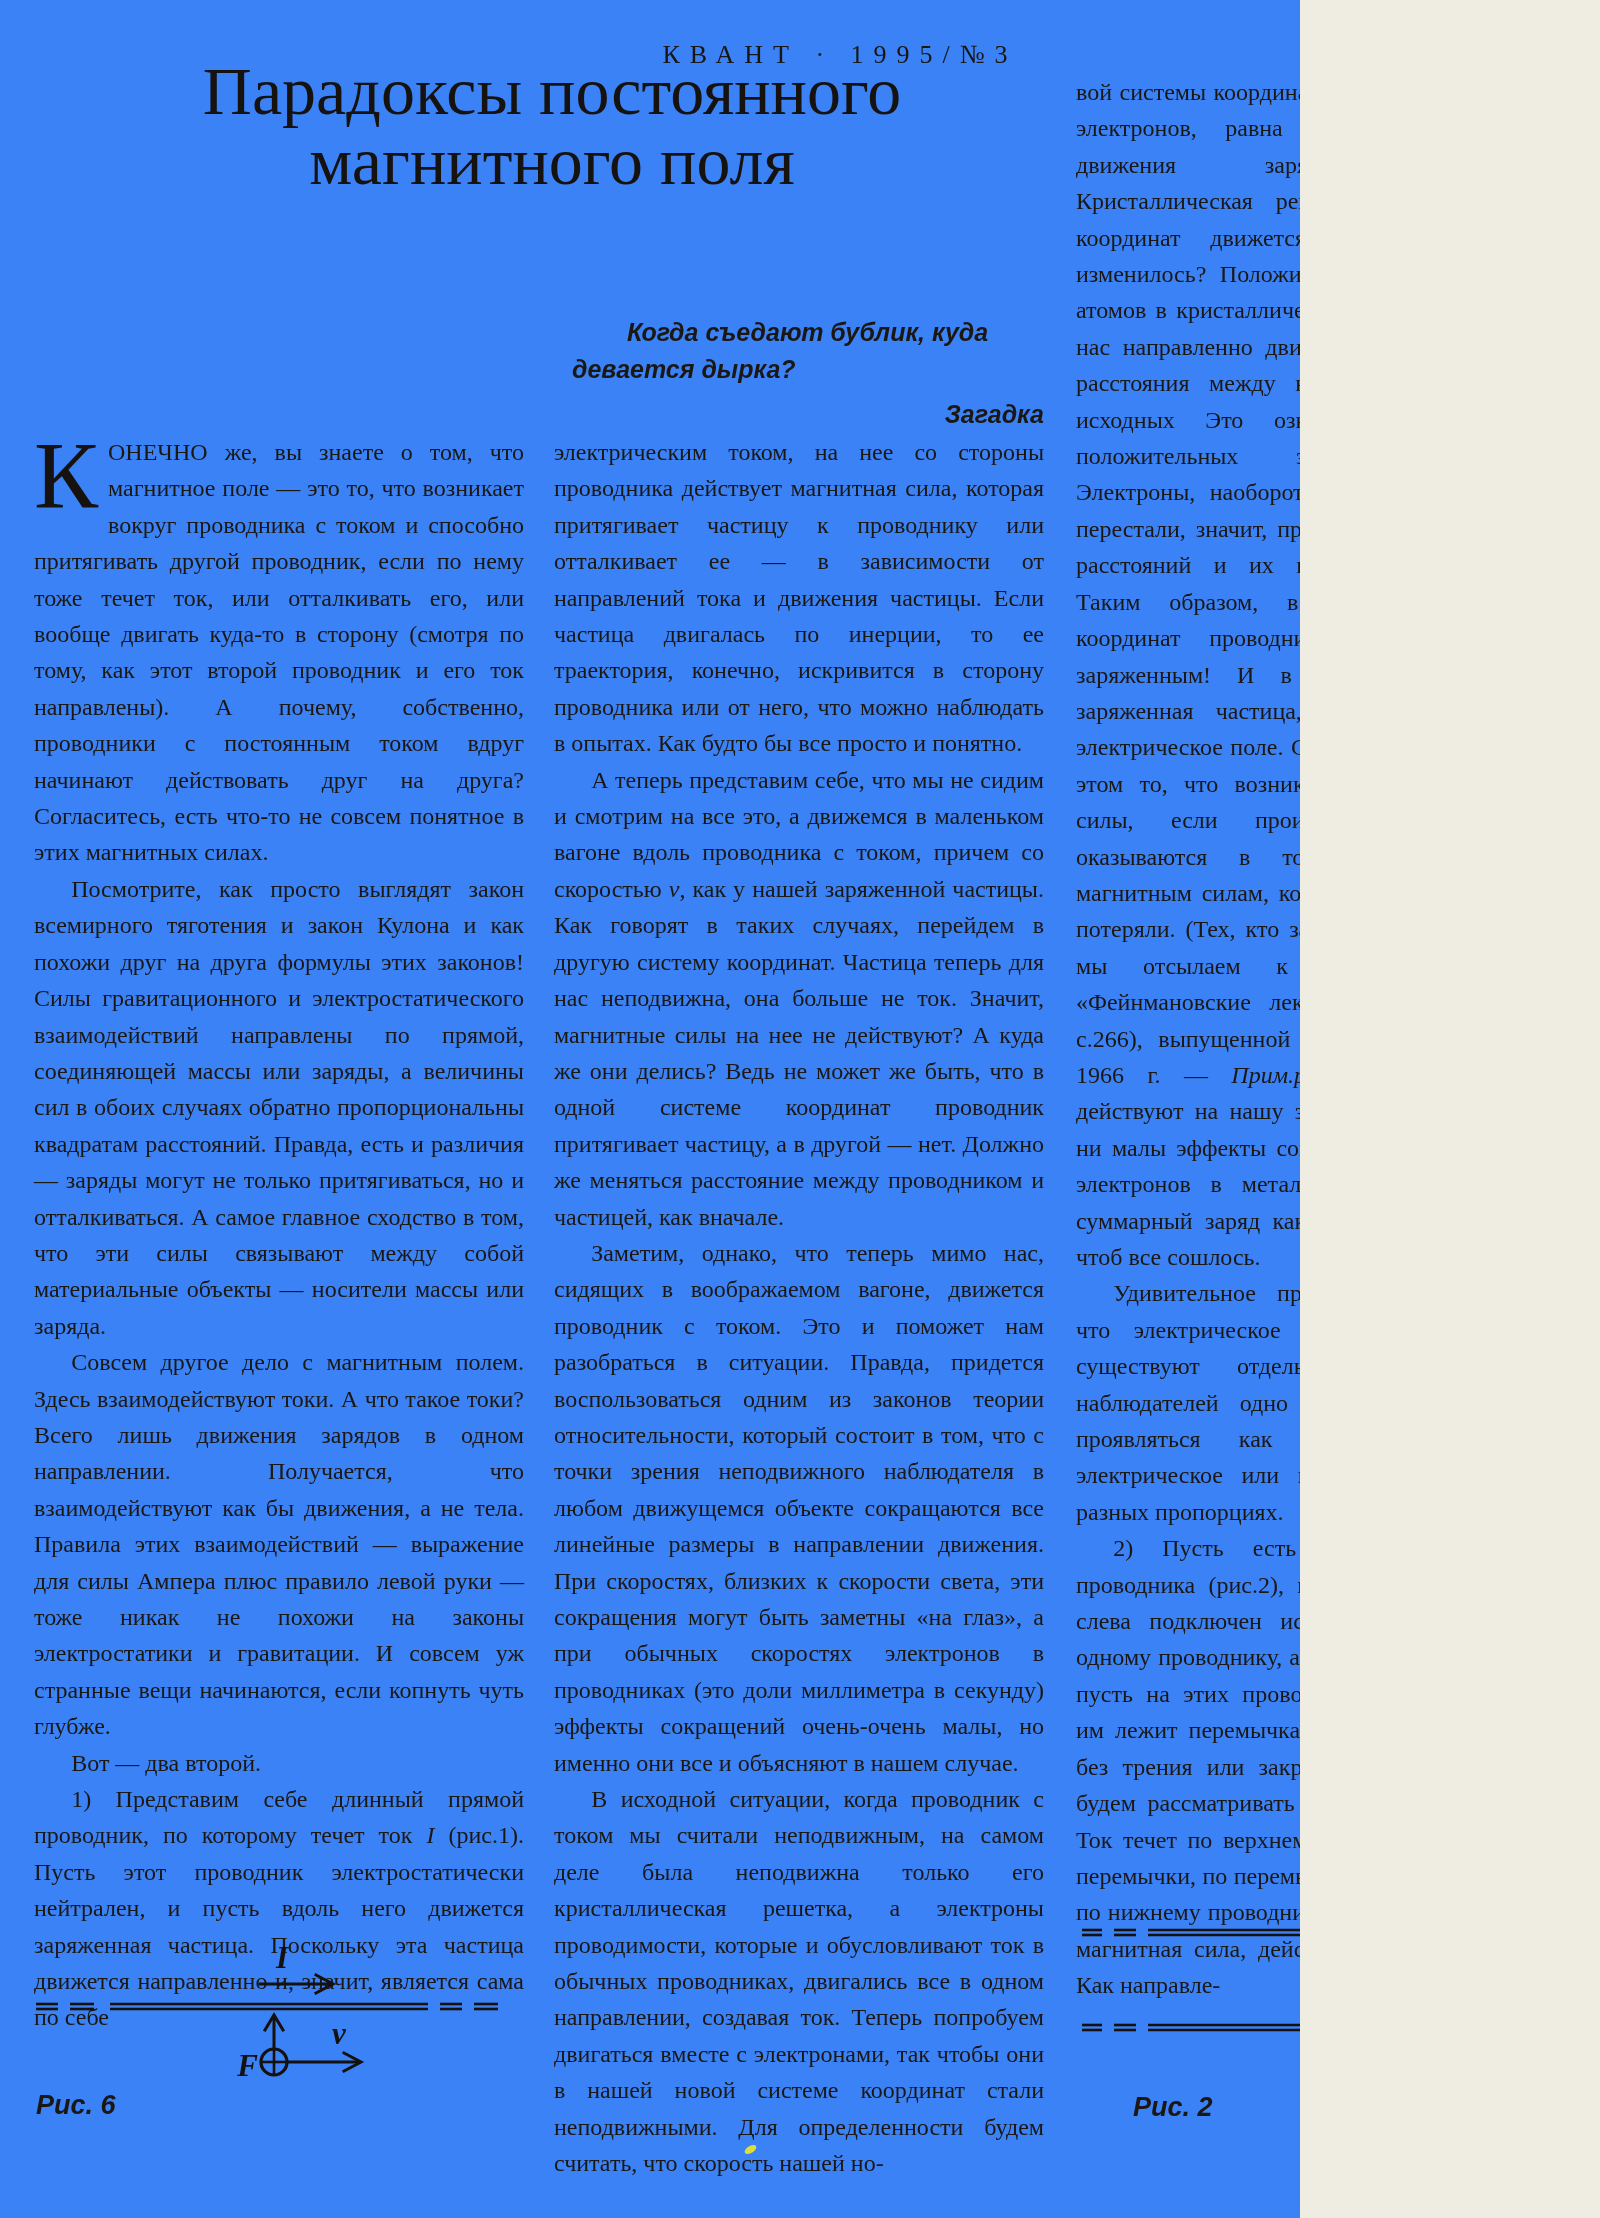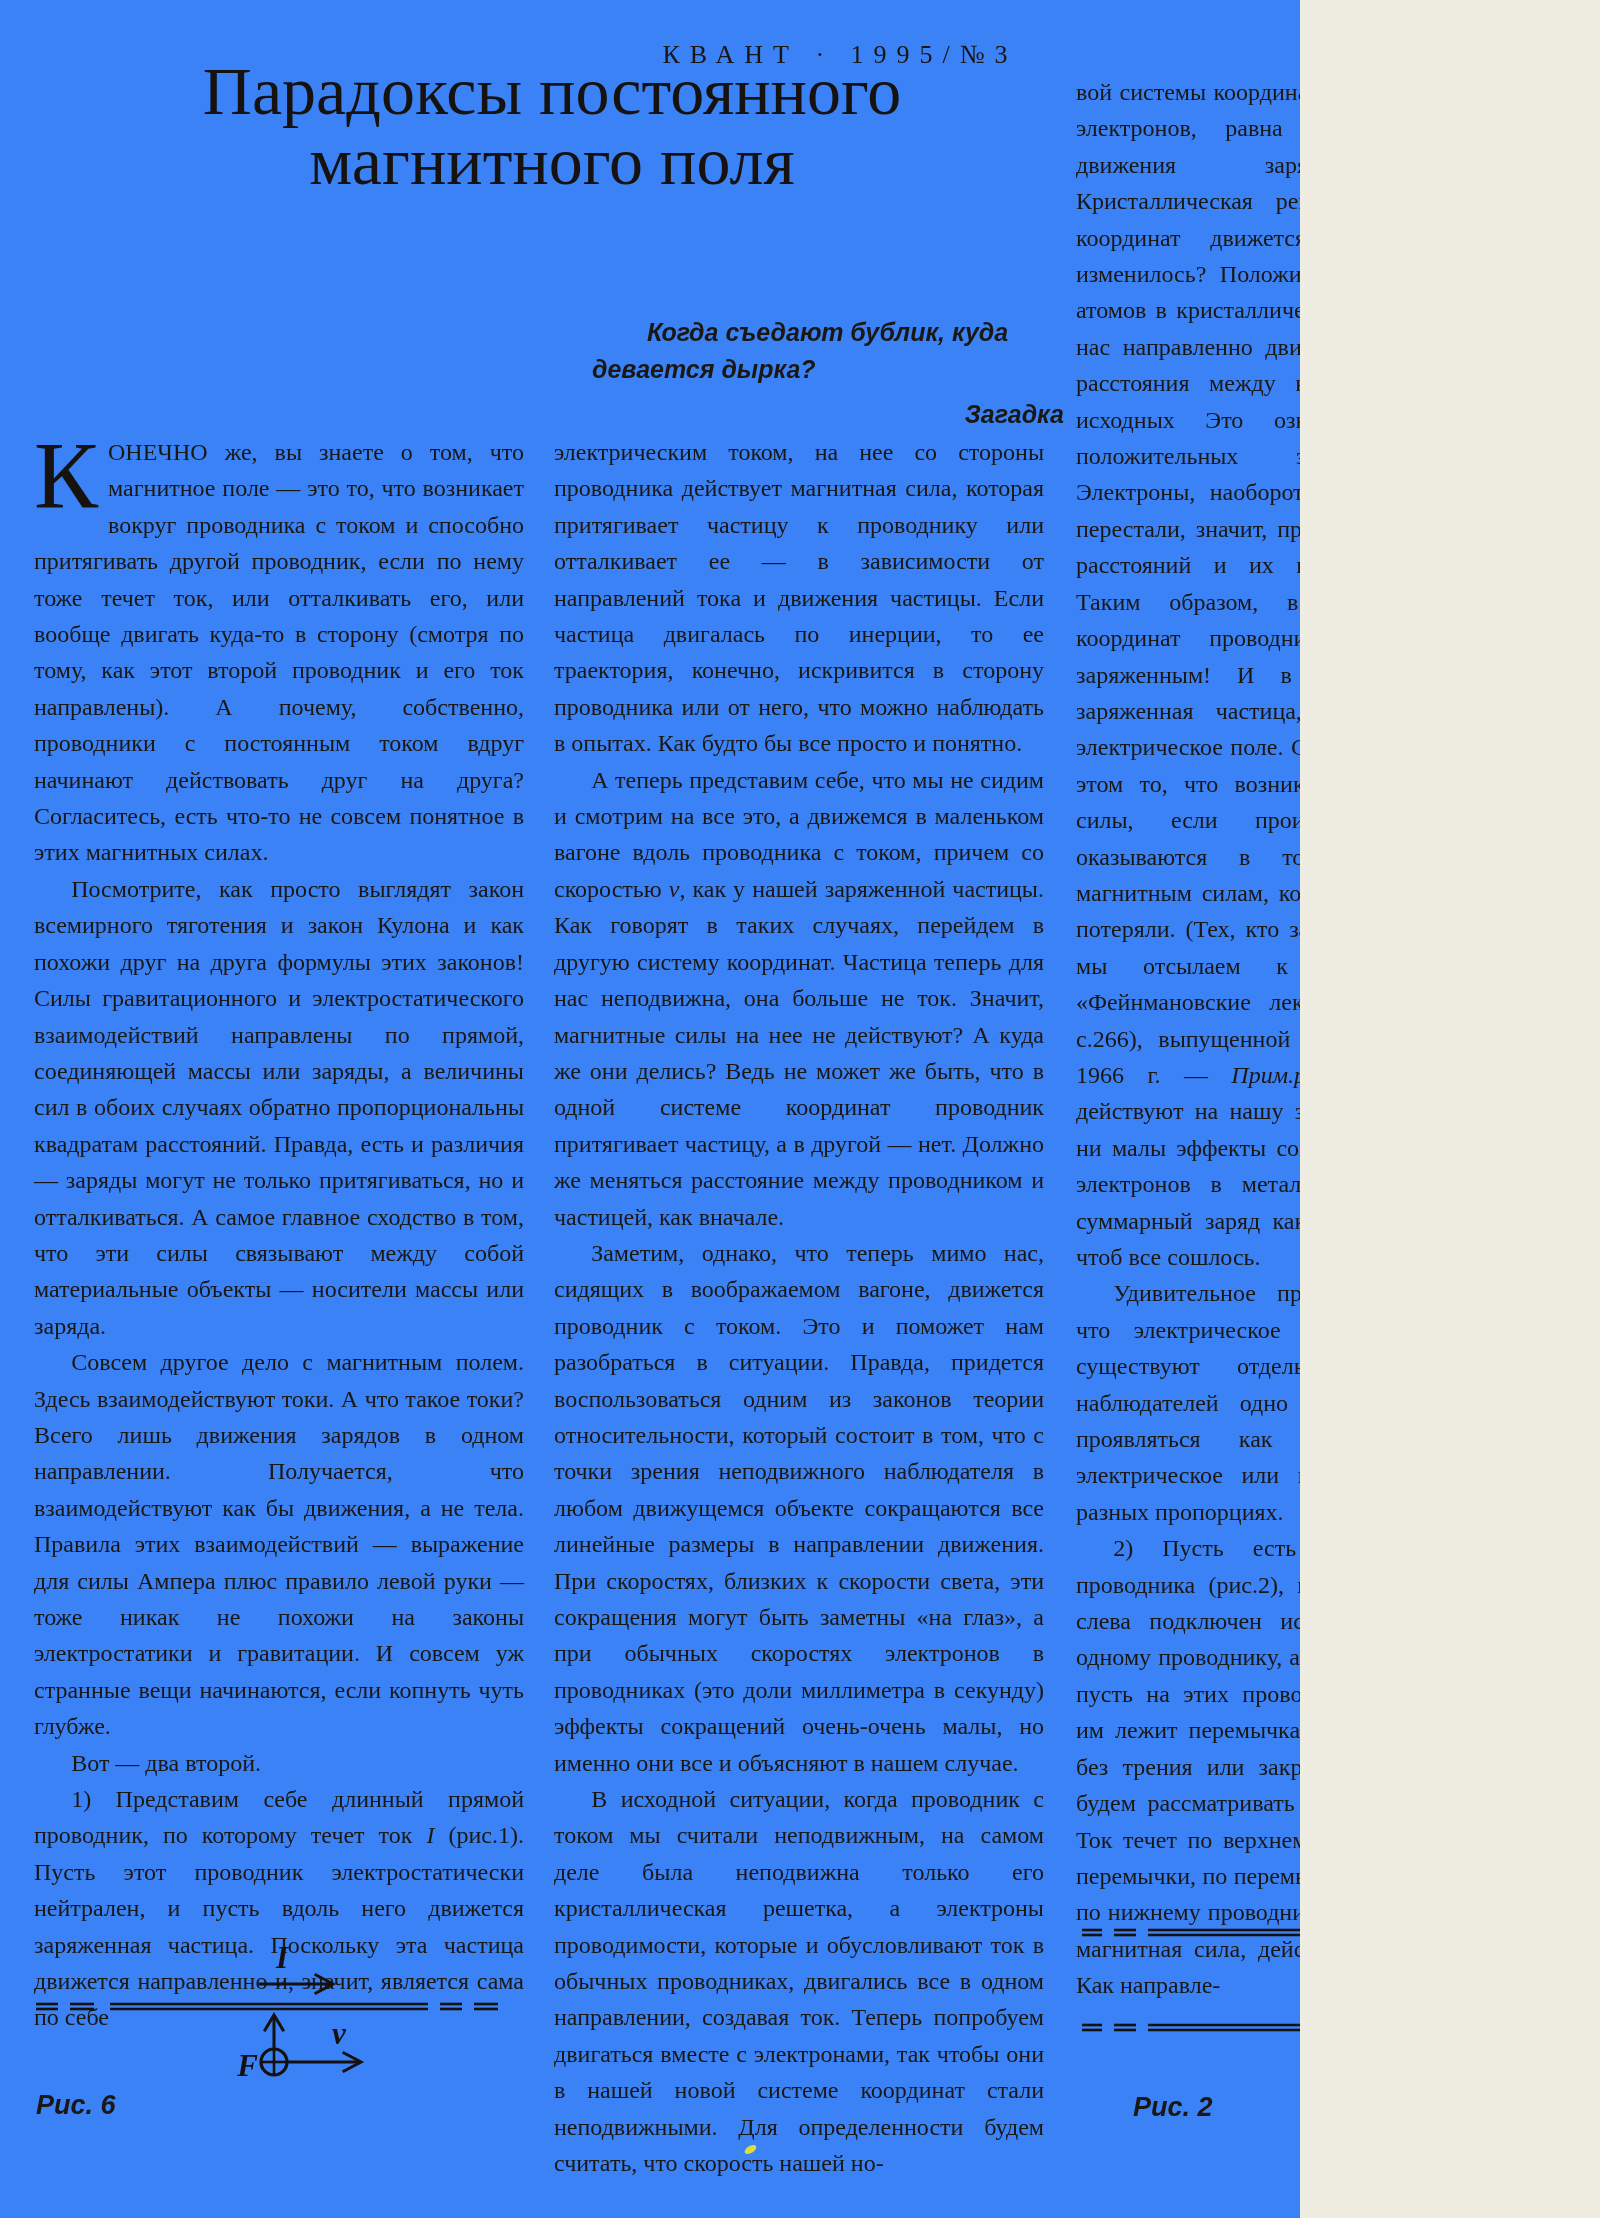--- a/index.html
+++ b/index.html
@@ -14,21 +14,21 @@
     position:absolute;top:56px;left:0;width:1104px;margin:0;text-align:center;
     font-family:"Liberation Serif",serif;font-weight:normal;font-size:68px;line-height:70px;color:#15120f;
   }
   .author{
     position:absolute;top:230px;left:0;width:1104px;text-align:center;
     font-family:"Liberation Sans",sans-serif;font-size:26px;letter-spacing:3px;color:#1b1814;
   }
   .epigraph{
     position:absolute;top:314px;left:572px;width:472px;
     font-family:"Liberation Sans",sans-serif;font-style:italic;font-weight:bold;
-    font-size:25px;line-height:37px;color:#1b1814;margin-left:20px;
+    font-size:25px;line-height:37px;color:#1b1814;
   }
   .epigraph p{margin:0;}
   .epi-text{text-indent:2.2em;text-align:left;}
   .epi-attr{text-align:right;margin-top:8px !important;}
 
   .col{
     position:absolute;width:490px;text-align:justify;
     font-size:24px;line-height:36.4px;color:#1b1814;
   }
   .col1{left:34px;top:434px;}

